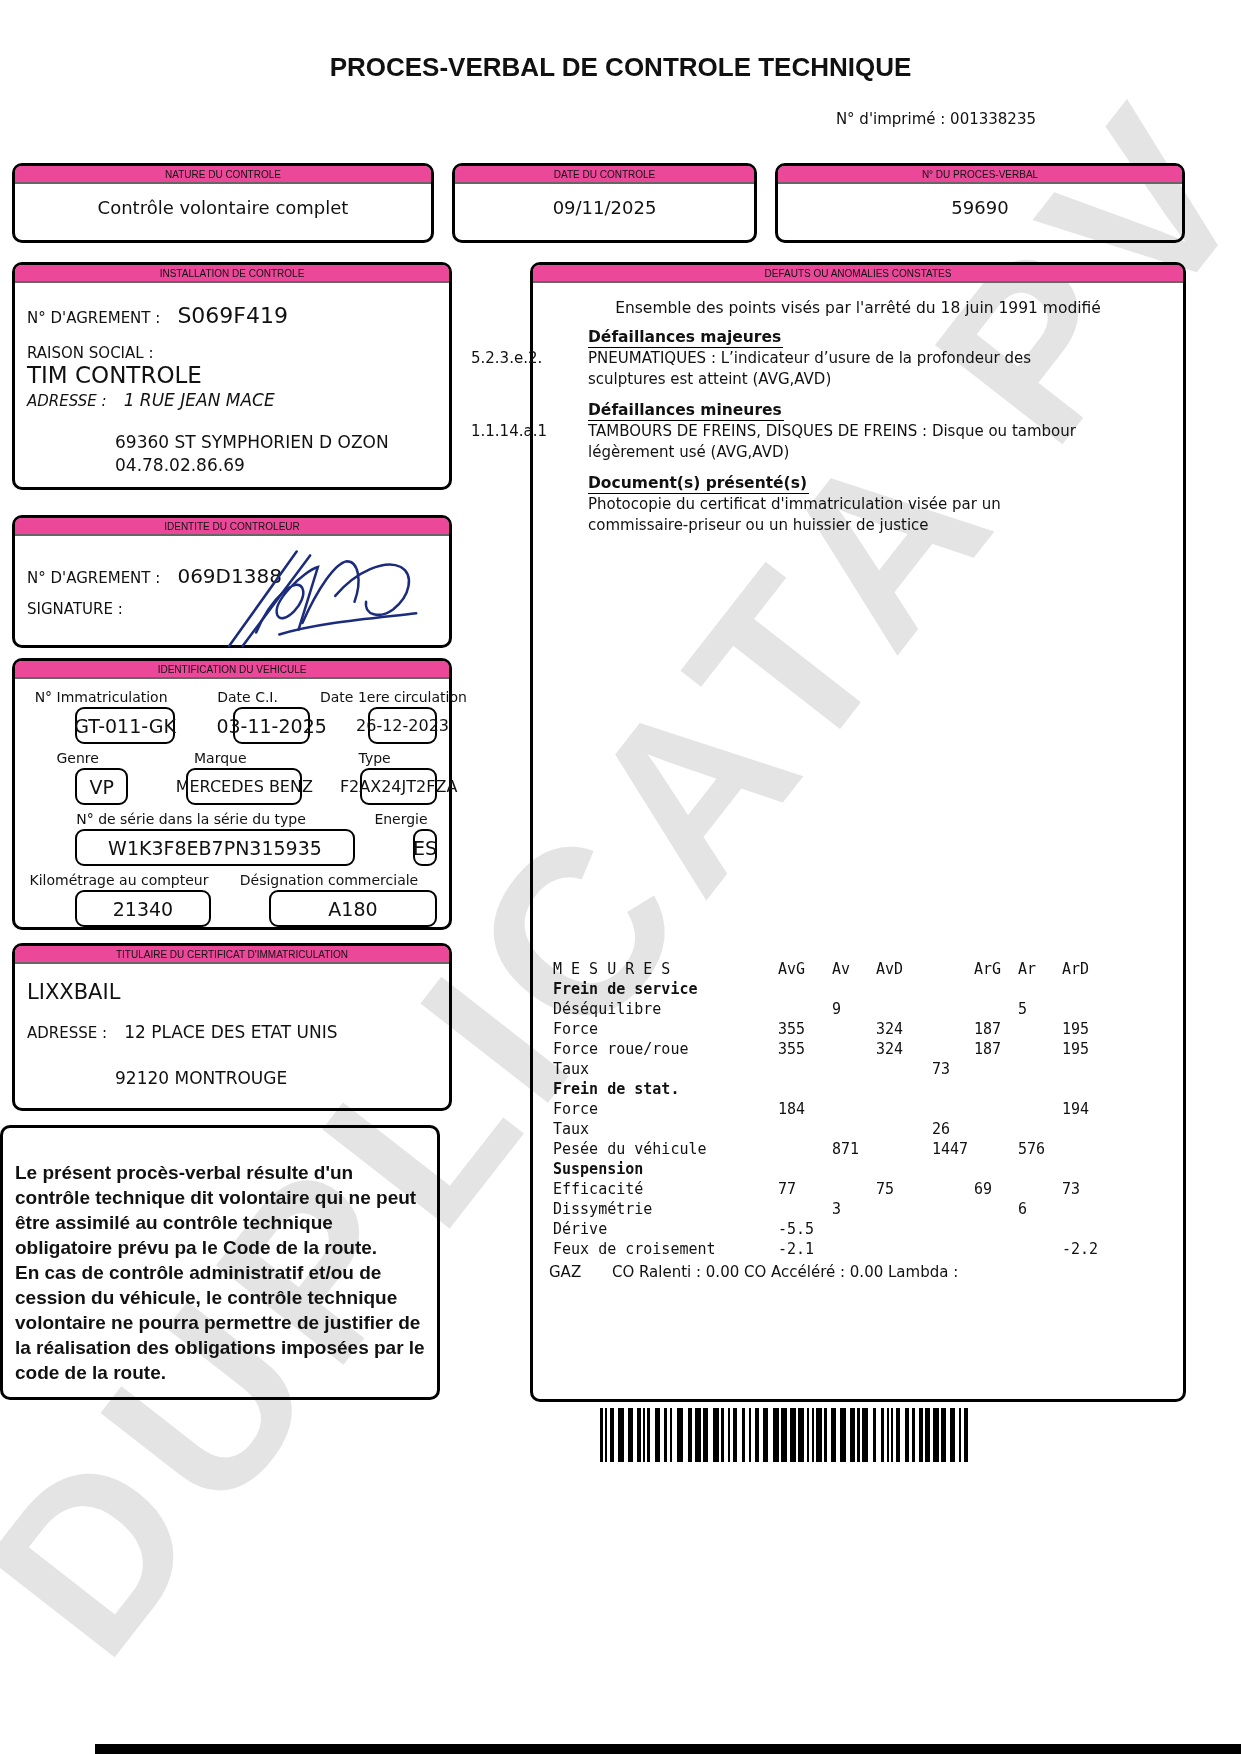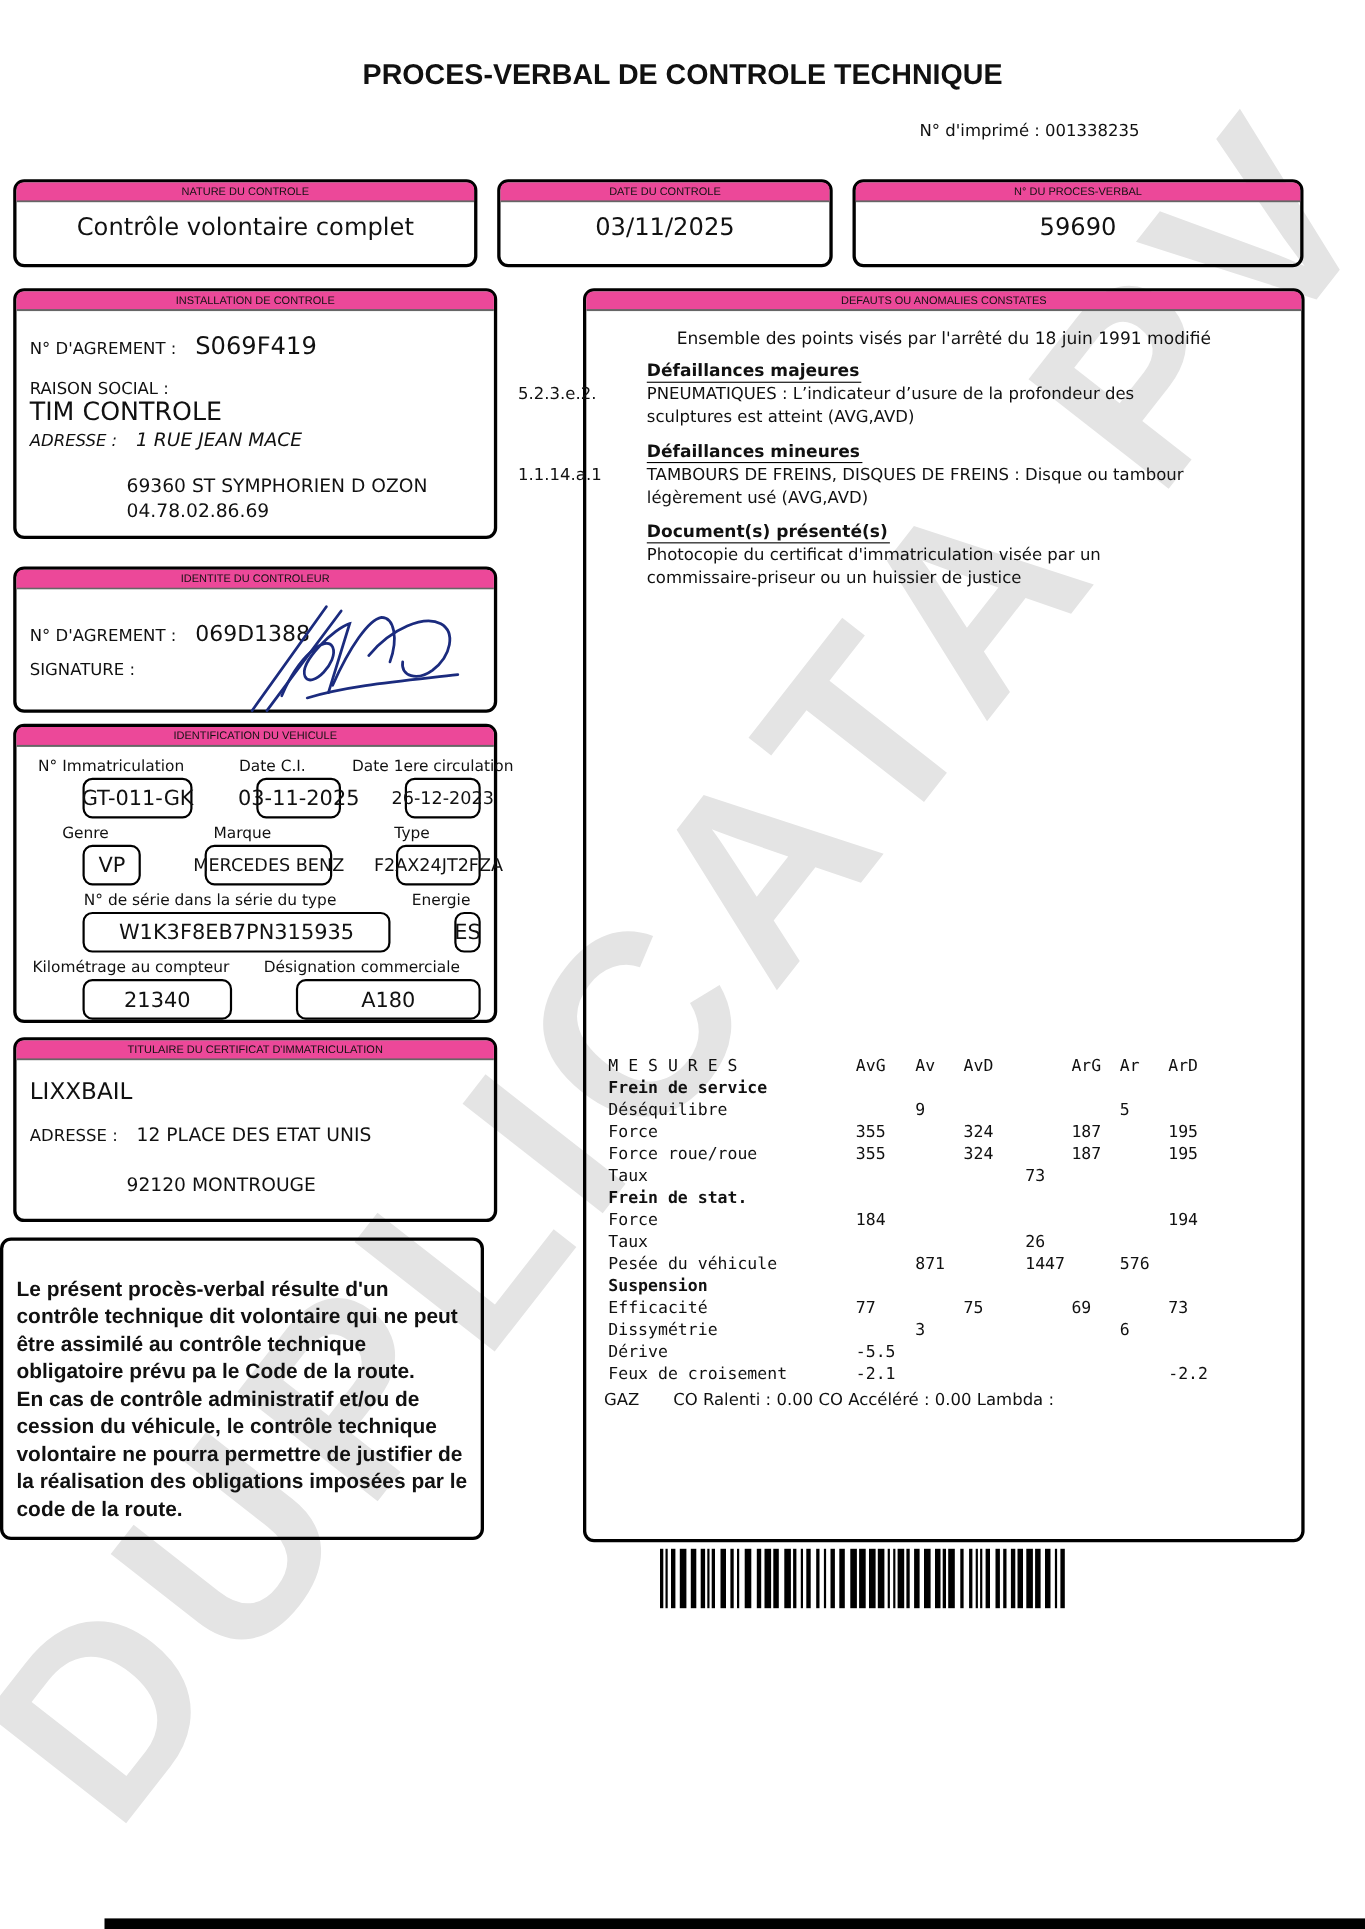--- a/index.html
+++ b/index.html
@@ -13,21 +13,21 @@
     font-size:235px;letter-spacing:16px;color:#e4e4e4;white-space:nowrap;}
   
   .title{position:absolute;top:52px;left:0;width:1241px;text-align:center;
     font-family:"Liberation Sans",sans-serif;font-weight:bold;font-size:26px;line-height:31px;}
   .printno{position:absolute;top:110px;right:205px;font-size:15px;}
   
   .box{position:absolute;border:3px solid #000;border-radius:10px;background:transparent;box-sizing:border-box;}
   .box-header{background:#ec4899;border-bottom:2px solid #666;border-radius:6px 6px 0 0;
     text-align:center;font-family:"Liberation Sans",sans-serif;font-size:10px;padding:3px 0 2px 0;}
   
-  .topval{display:flex;align-items:center;justify-content:center;height:46px;font-size:22px;}
+  .topval{display:flex;align-items:center;justify-content:center;height:46px;font-size:18px;}
   
   .lab{font-size:15px;}
   .ln{margin:0 0 0 12px;}
   
   .def-intro{margin:16px 12px 6px 12px;text-align:center;font-size:15.5px;}
   .def-heading{margin:11px 0 2px 55px;font-size:15.5px;font-weight:bold;}
   .def-heading span{border-bottom:1.6px solid #000;padding:0 2px 1px 0;}
   .def-item{position:relative;margin-left:55px;max-width:495px;font-size:15px;line-height:21px;}
   .def-code{position:absolute;left:-117px;top:0;width:112px;white-space:nowrap;}
   
@@ -72,21 +72,21 @@
       <span>N° d'imprimé :</span>
       <span>001338235</span>
     </div>
 
     <div class="box" style="left:12px;top:163px;width:422px;height:80px;">
       <div class="box-header">NATURE DU CONTROLE</div>
       <div class="topval">Contrôle volontaire complet</div>
     </div>
     <div class="box" style="left:452px;top:163px;width:305px;height:80px;">
       <div class="box-header">DATE DU CONTROLE</div>
-      <div class="topval">03/11/2025</div>
+      <div class="topval">09/11/2025</div>
     </div>
     <div class="box" style="left:775px;top:163px;width:410px;height:80px;">
       <div class="box-header">N° DU PROCES-VERBAL</div>
       <div class="topval">59690</div>
     </div>
 
     <div class="box" style="left:12px;top:262px;width:440px;height:228px;">
       <div class="box-header">INSTALLATION DE CONTROLE</div>
       <div style="padding:20px 0 0 12px;">
         <div>

